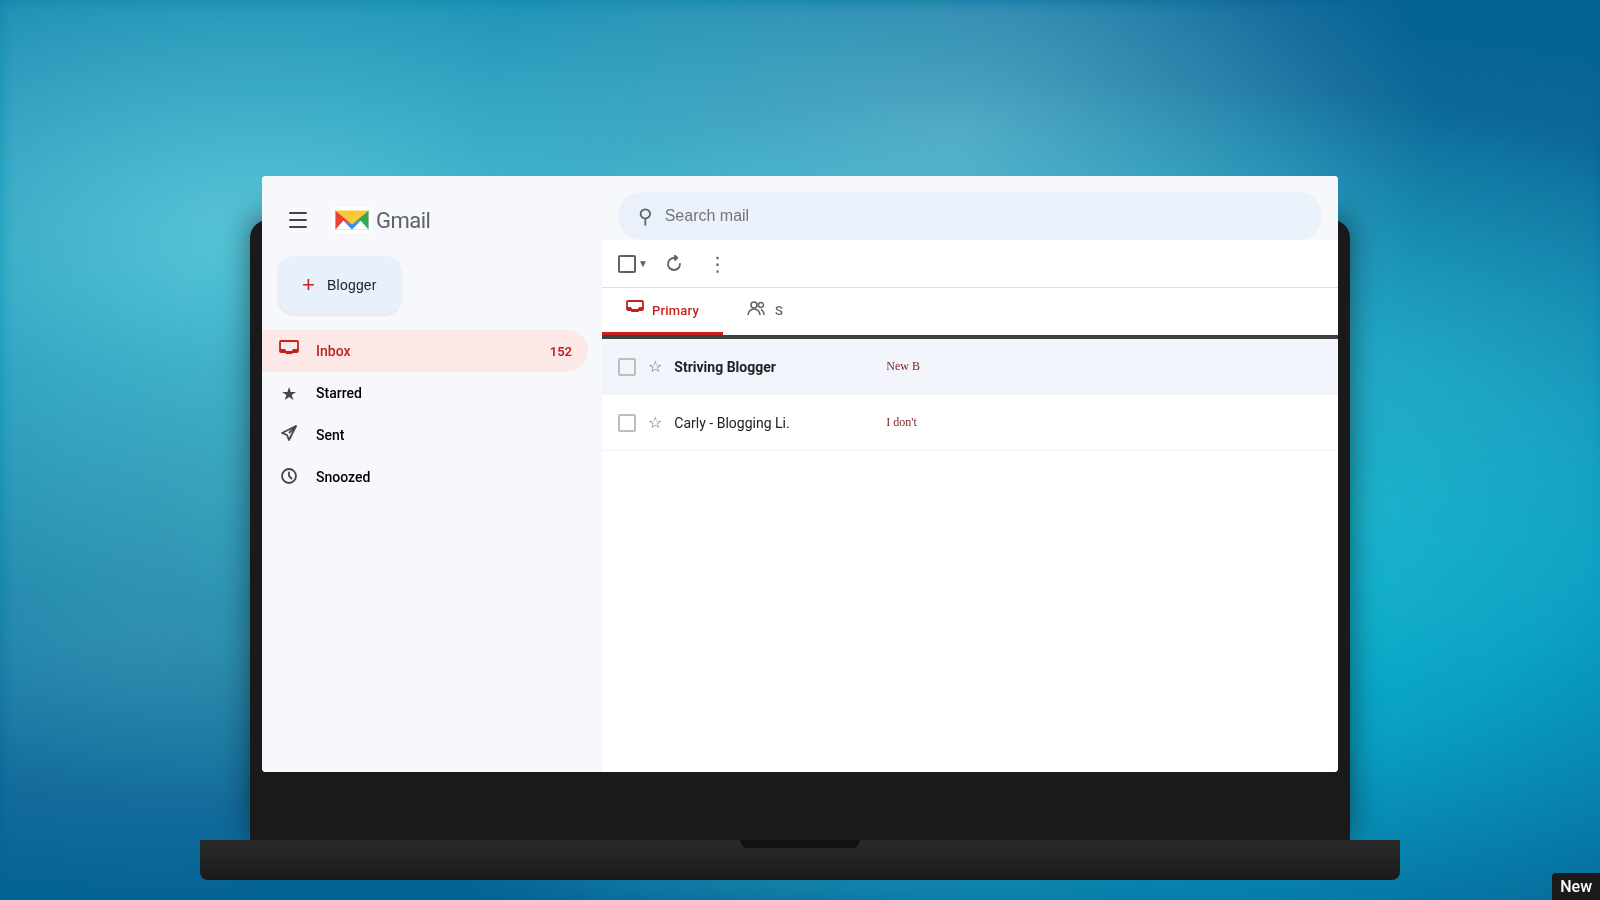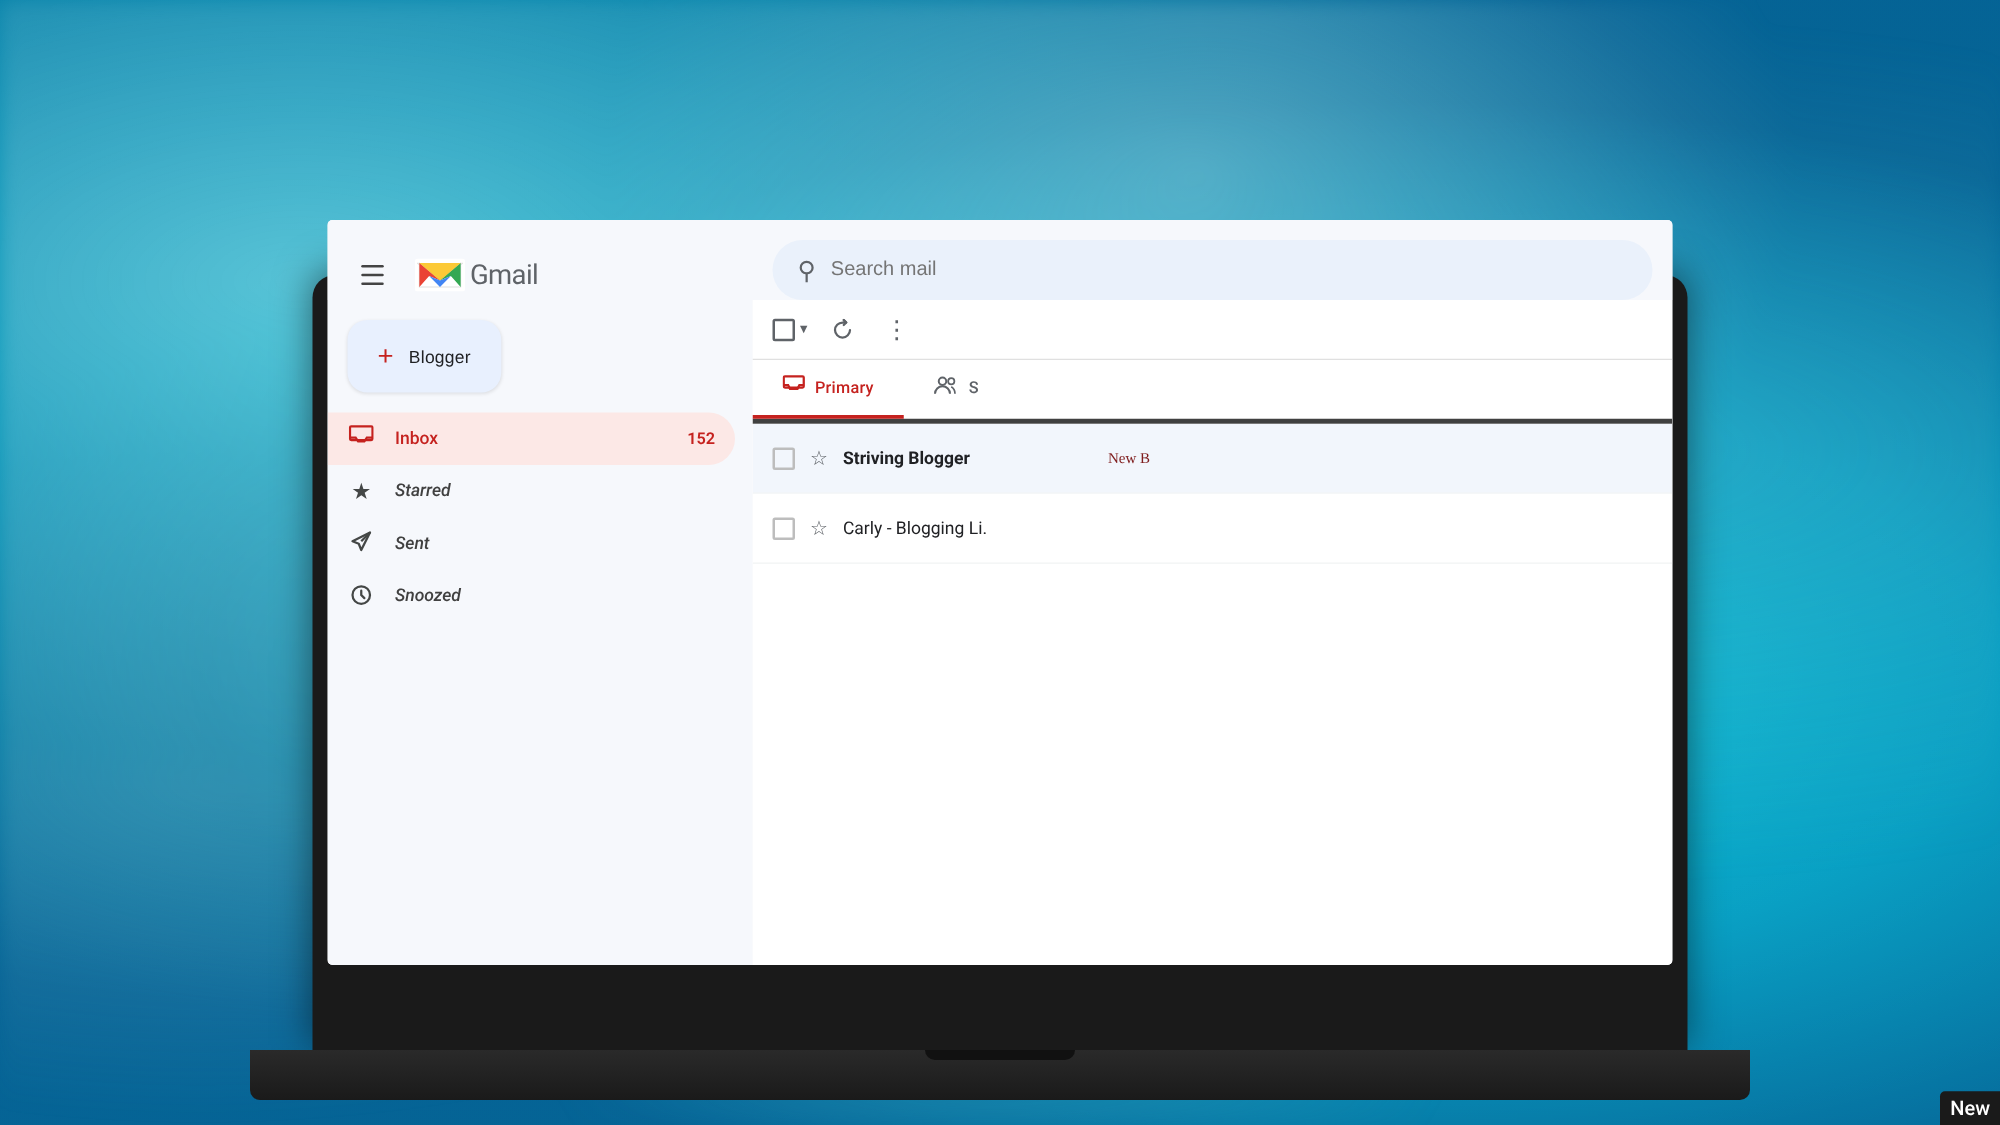--- a/index.html
+++ b/index.html
@@ -228,22 +228,21 @@
       font-weight: 500;
       flex: 1;
     }
 
     .nav-item.active .nav-item-label,
     .nav-item.active .nav-item-icon {
       color: #c5221f;
     }
 
     .nav-item:not(.active) .nav-item-label {
-      color: #404040;
-      font-style: italic;
+      color: #000000;
     }
 
     .nav-item:not(.active) .nav-item-icon {
       color: #444746;
     }
 
     .nav-item-count {
       font-size: 13px;
       font-weight: 600;
       color: #c5221f;
@@ -563,20 +562,21 @@
               <div class="email-checkbox"></div>
               <span class="email-star">☆</span>
               <span class="email-sender">Striving Blogger</span>
               <span class="email-preview">New B</span>
             </div>
 
             <div class="email-row" style="background:#fff;">
               <div class="email-checkbox"></div>
               <span class="email-star">☆</span>
               <span class="email-sender" style="font-weight:400;">Carly - Blogging Li.</span>
+              <span class="email-preview">I don't</span>
             </div>
           </div>
         </div>
       </div>
     </div>
   </div>
 
   <div class="laptop-base">
     <div class="laptop-base-notch"></div>
   </div>

